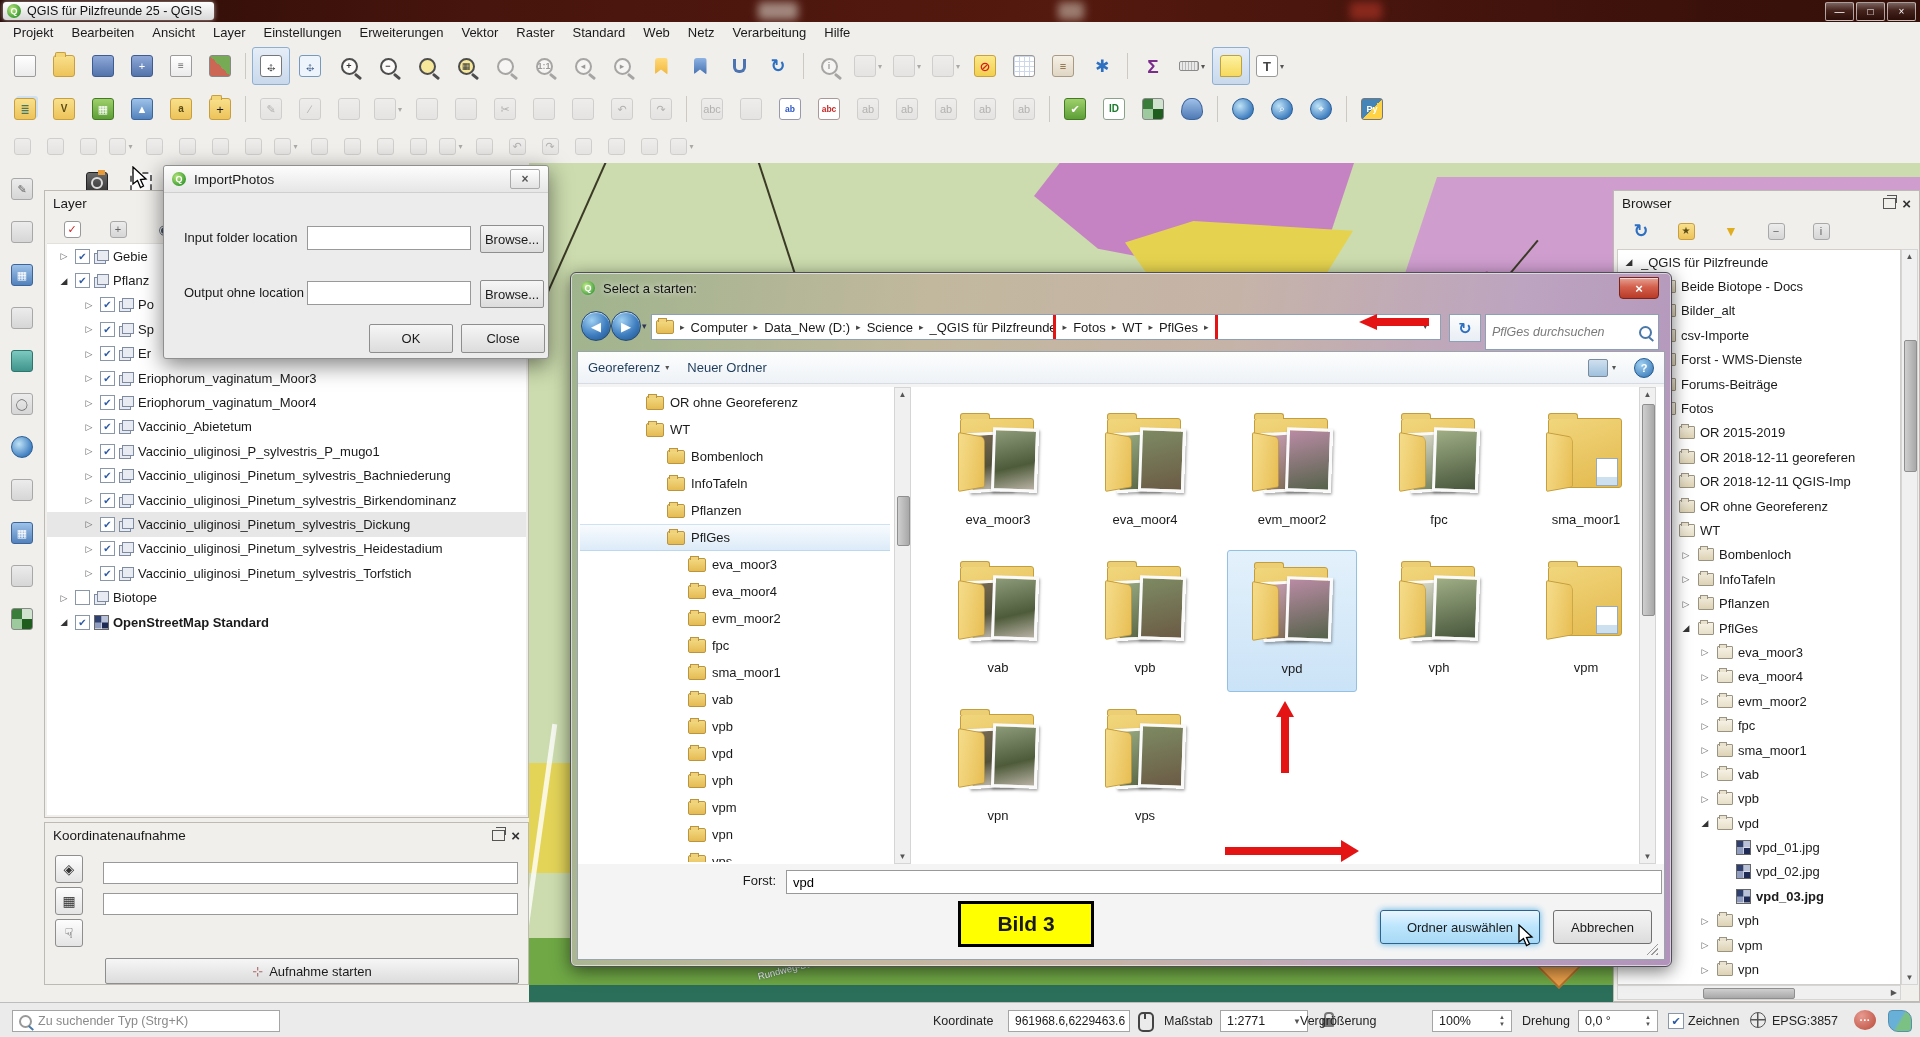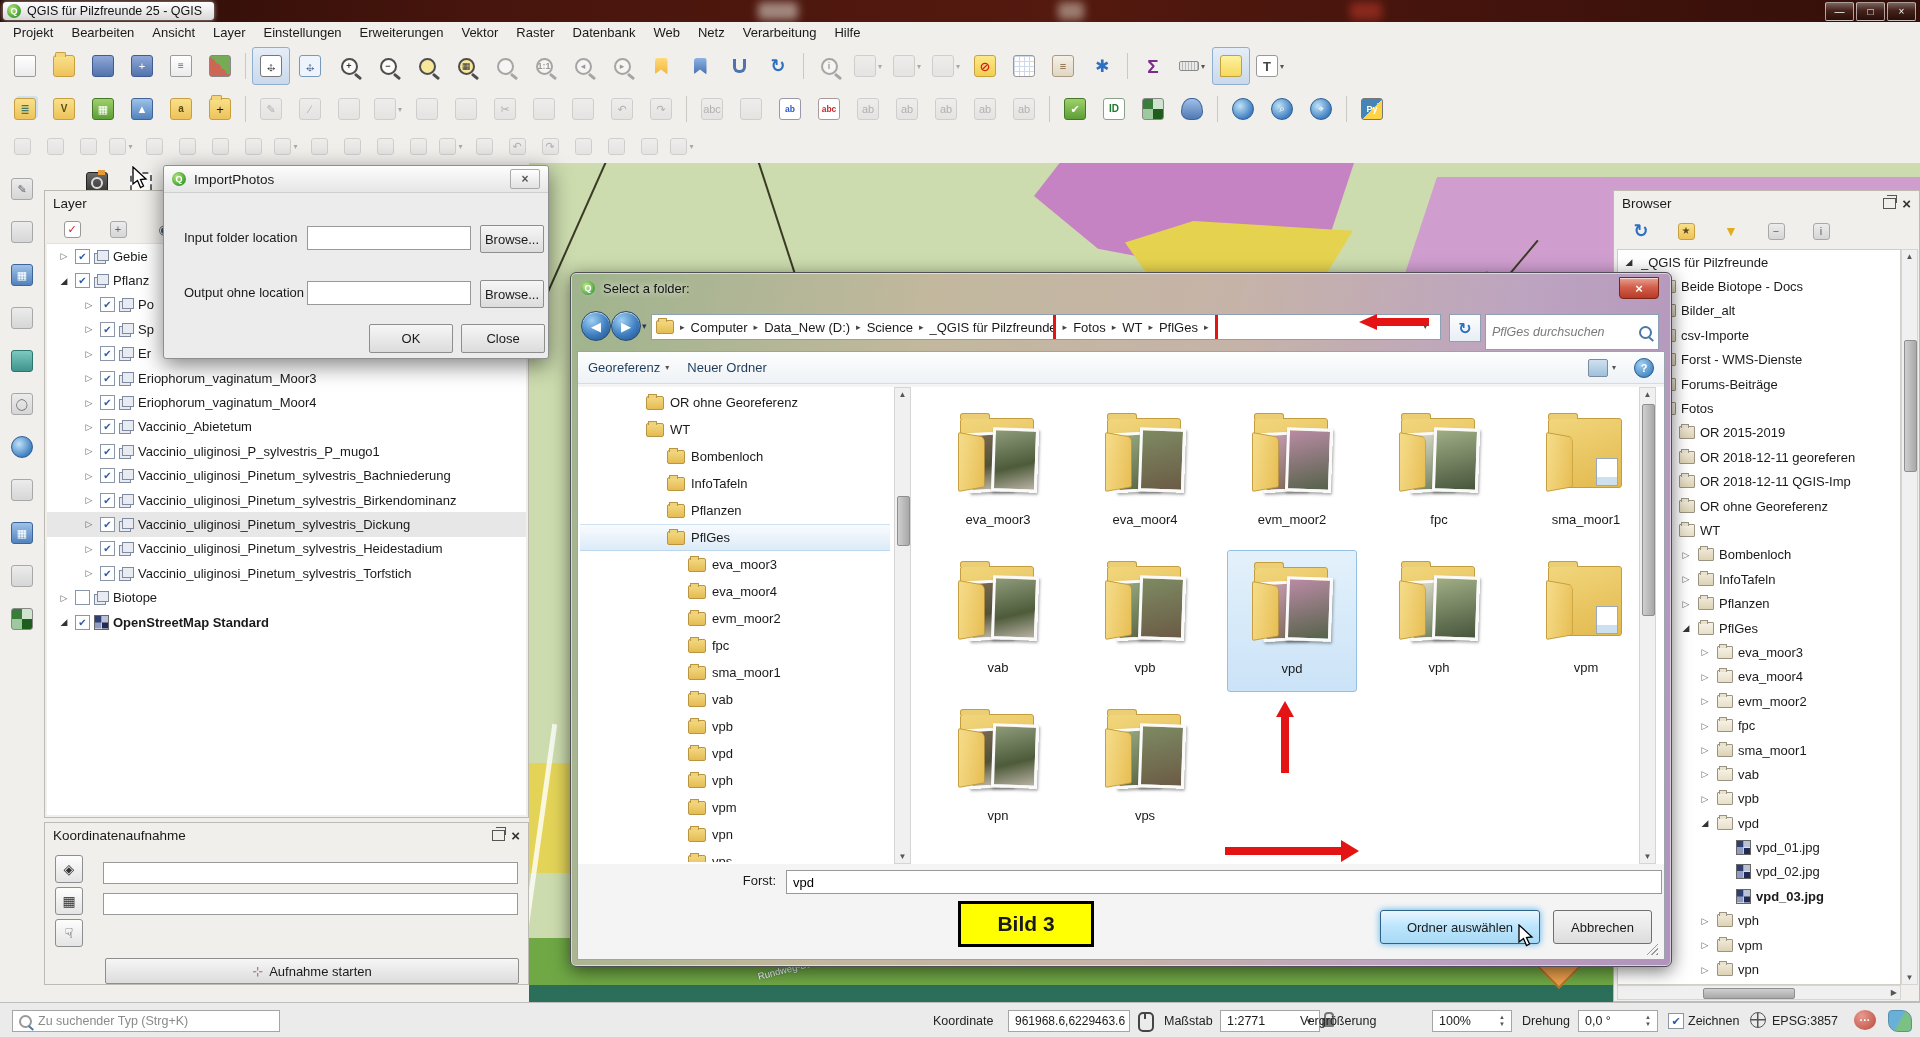--- a/index.html
+++ b/index.html
@@ -282,21 +282,21 @@
 
   <div id="menubar">
       <div class="mi">Projekt</div>
       <div class="mi">Bearbeiten</div>
       <div class="mi">Ansicht</div>
       <div class="mi">Layer</div>
       <div class="mi">Einstellungen</div>
       <div class="mi">Erweiterungen</div>
       <div class="mi">Vektor</div>
       <div class="mi">Raster</div>
-      <div class="mi">Datenbank</div>
+      <div class="mi">Standard</div>
       <div class="mi">Web</div>
       <div class="mi">Netz</div>
       <div class="mi">Verarbeitung</div>
       <div class="mi">Hilfe</div>
     </div>
 
   <div id="tb1" class="tbrow">
       <div class="tbtn">
         <div class="ic k-page"></div>
       </div>
@@ -995,21 +995,21 @@
         <span>OK</span>
       </div>
     <div class="impbtn" style="left:297px;top:158px">
         <span>Close</span>
       </div>
   </div>
 
   <div id="fileDlg">
     <div id="fdTitle">
       <span class="qlogo">Q</span>
-      <span>Select a folder:</span>
+      <span>Select a starten:</span>
     </div>
     <div id="fdX">×</div>
     <div id="fdNav">
       <div class="navcirc" style="left:10px">◀</div>
       <div class="navcirc" style="left:40px">▶</div>
       <span style="position:absolute;left:71px;top:18px;font-size:9px;color:#335">▾</span>
       <div id="crumbfield">
           <div class="minifold"></div>
           <div class="crumb">
             <div class="csep">▸</div>
@@ -1295,21 +1295,21 @@
     <div class="sbox" style="left:12px;width:268px;color:#8a8a8a">
       <span class="smag" style="margin:0;border-color:#999"></span>
       <span>Zu suchender Typ (Strg+K)</span>
     </div>
     <span class="slabel" style="left:933px">Koordinate</span>
     <div class="sbox" style="left:1008px;width:122px">
       <span style="font-size:12px">961968.6,6229463.6</span>
     </div>
     <span class="imouse" style="left:1138px;top:9px"></span>
     <span class="slabel" style="left:1164px">Maßstab</span>
-    <div class="sbox" style="left:1220px;width:100px">
+    <div class="sbox" style="left:1220px;width:88px">
       <span>1:2771</span>
         <span class="dd" style="margin-left:auto">▼</span>
     </div>
     <span class="ilock" style="left:1322px;top:15px"></span>
     <span class="slabel" style="left:1300px">Vergrößerung</span>
     <div class="sbox" style="left:1432px;width:80px">
       <span>100%</span>
         <span class="spinarr">
           <span>▲</span>
           <span>▼</span>

